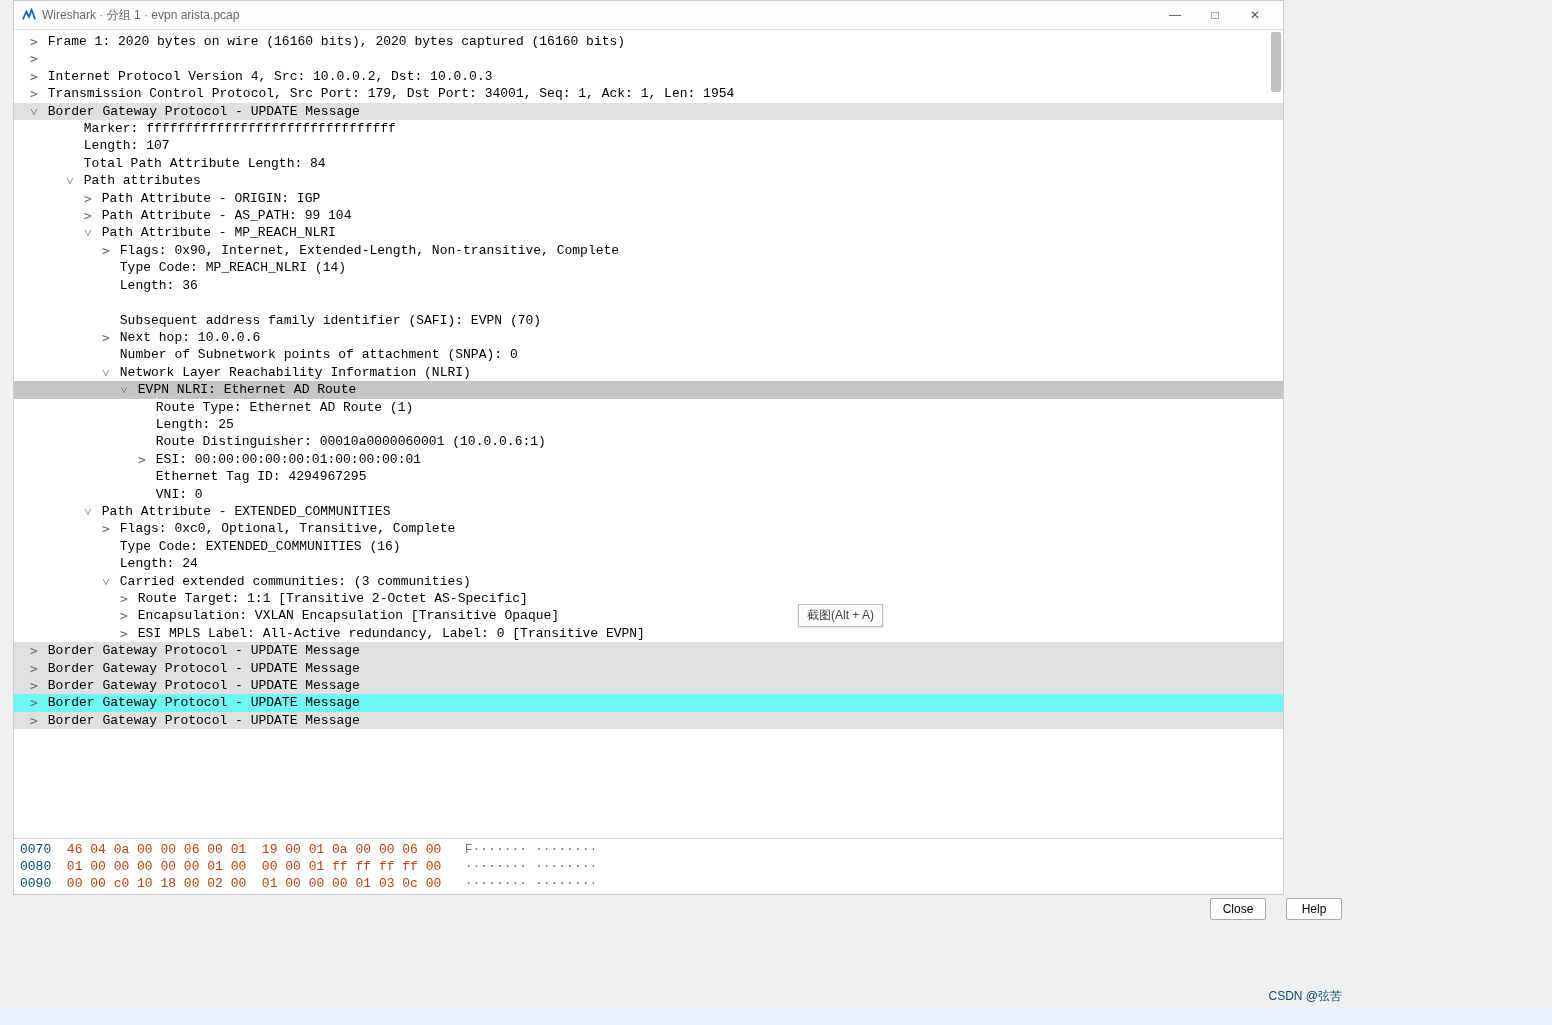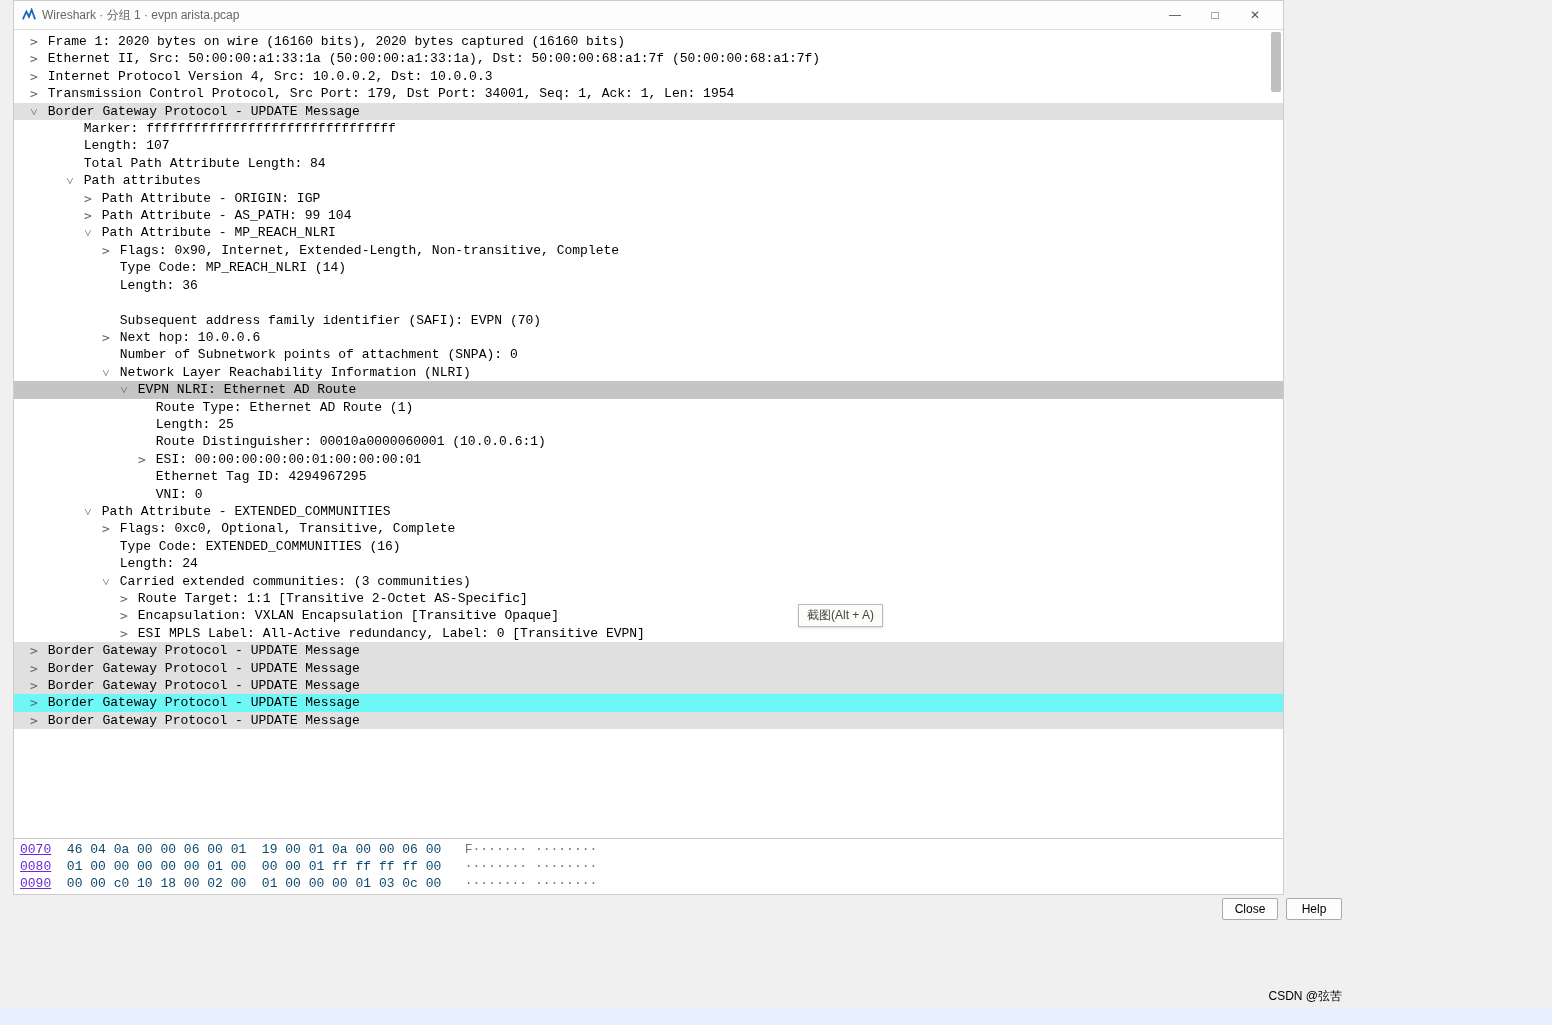--- a/index.html
+++ b/index.html
@@ -82,32 +82,32 @@
 .hex-pane {
   border-top:1px solid #ccc;
   font-family: Consolas, "Courier New", monospace;
   font-size: 13px;
   line-height: 17px;
   padding:2px 6px;
   background:#fff;
   color:#777;
   white-space:pre;
 }
-.hex-pane .off { color:#6d28d9;text-decoration:underline; }
-.hex-pane .hx { color:#0c4a6e; }
+.hex-pane .off { color:#0c4a6e; }
+.hex-pane .hx { color:#c2410c; }
 .hex-pane .ascii { color:#777; }
 
 .bottom-buttons {
   position:absolute;
   left:13px; top:895px;
   width:1337px; height:28px;
   display:flex;
   justify-content:flex-end;
   align-items:center;
-  gap:8px;
+  gap:20px;
   padding-right:8px;
 }
 .bottom-buttons button {
   width:56px; height:22px;
   font-size:12px;
   background:#fdfdfe;
   border:1px solid #aaa;
   border-radius:2px;
   cursor:pointer;
 }
@@ -120,21 +120,21 @@
   padding:2px 8px;
   font-size:12px;
   color:#444;
   box-shadow:0 1px 2px rgba(0,0,0,.15);
 }
 
 .watermark {
   position:absolute;
   right:210px; bottom:20px;
   font-size:12px;
-  color:#000000;
+  color:#0c4a6e;
 }
 
 .taskbar {
   position:absolute;
   left:0; bottom:0; width:1552px; height:18px;
   background:#e8efff;
 }
 
 
 .left-strip {
@@ -159,21 +159,21 @@
     <div class="winbtns">
       <div class="winbtn">—</div>
       <div class="winbtn">□</div>
       <div class="winbtn">✕</div>
     </div>
   </div>
 
   <div class="packet-pane" id="packet-pane">
     <div class="scroll-shadow"></div>
   <div class="row"><span class="ind" style="width: 8px;"></span><span class="toggle">&gt;</span><span> </span><span class="txt">Frame 1: 2020 bytes on wire (16160 bits), 2020 bytes captured (16160 bits)</span></div>
-      <div class="row"><span class="ind" style="width: 8px;"></span><span class="toggle">&gt;</span><span> </span><span class="txt">Ethernet II, Src: 50:00:00:a1:33:1a (50:00:00:a1:33:1a), Dst: 50:00:00:68:a1:7f (50:00:00:68:a1:7f)</span></div>
+      <div class="row"><span class="ind" style="width: 8px;"></span><span class="toggle">&gt;</span><span> </span></div>
       <div class="row"><span class="ind" style="width: 8px;"></span><span class="toggle">&gt;</span><span> </span><span class="txt">Internet Protocol Version 4, Src: 10.0.0.2, Dst: 10.0.0.3</span></div>
       <div class="row"><span class="ind" style="width: 8px;"></span><span class="toggle">&gt;</span><span> </span><span class="txt">Transmission Control Protocol, Src Port: 179, Dst Port: 34001, Seq: 1, Ack: 1, Len: 1954</span></div>
       <div class="row sel-row"><span class="ind" style="width: 8px;"></span><span class="toggle">˅</span><span> </span><span class="txt">Border Gateway Protocol - UPDATE Message</span></div>
       <div class="row"><span class="ind" style="width: 44px;"></span><span class="toggle"> </span><span> </span><span class="txt">Marker: ffffffffffffffffffffffffffffffff</span></div>
       <div class="row"><span class="ind" style="width: 44px;"></span><span class="toggle"> </span><span> </span><span class="txt">Length: 107</span></div>
       <div class="row"><span class="ind" style="width: 44px;"></span><span class="toggle"> </span><span> </span><span class="txt">Total Path Attribute Length: 84</span></div>
       <div class="row"><span class="ind" style="width: 44px;"></span><span class="toggle">˅</span><span> </span><span class="txt">Path attributes</span></div>
       <div class="row"><span class="ind" style="width: 62px;"></span><span class="toggle">&gt;</span><span> </span><span class="txt">Path Attribute - ORIGIN: IGP</span></div>
       <div class="row"><span class="ind" style="width: 62px;"></span><span class="toggle">&gt;</span><span> </span><span class="txt">Path Attribute - AS_PATH: 99 104</span></div>
       <div class="row"><span class="ind" style="width: 62px;"></span><span class="toggle">˅</span><span> </span><span class="txt">Path Attribute - MP_REACH_NLRI</span></div>

